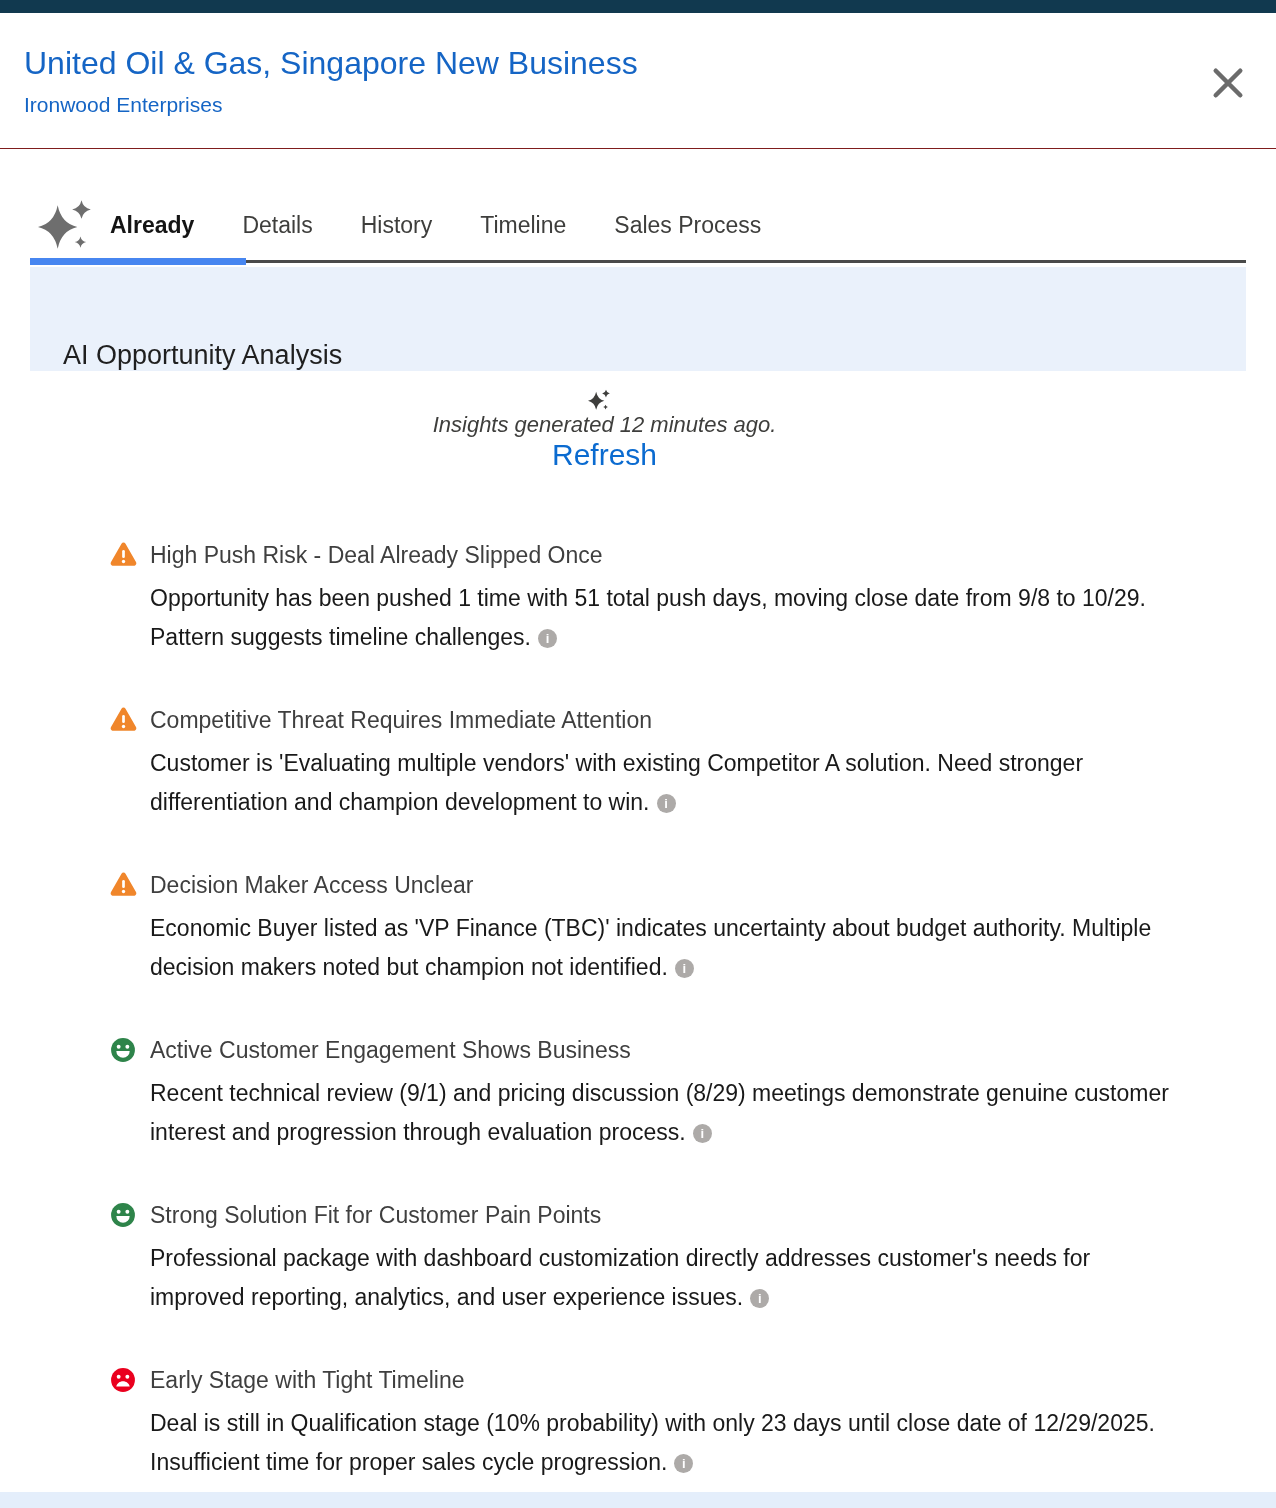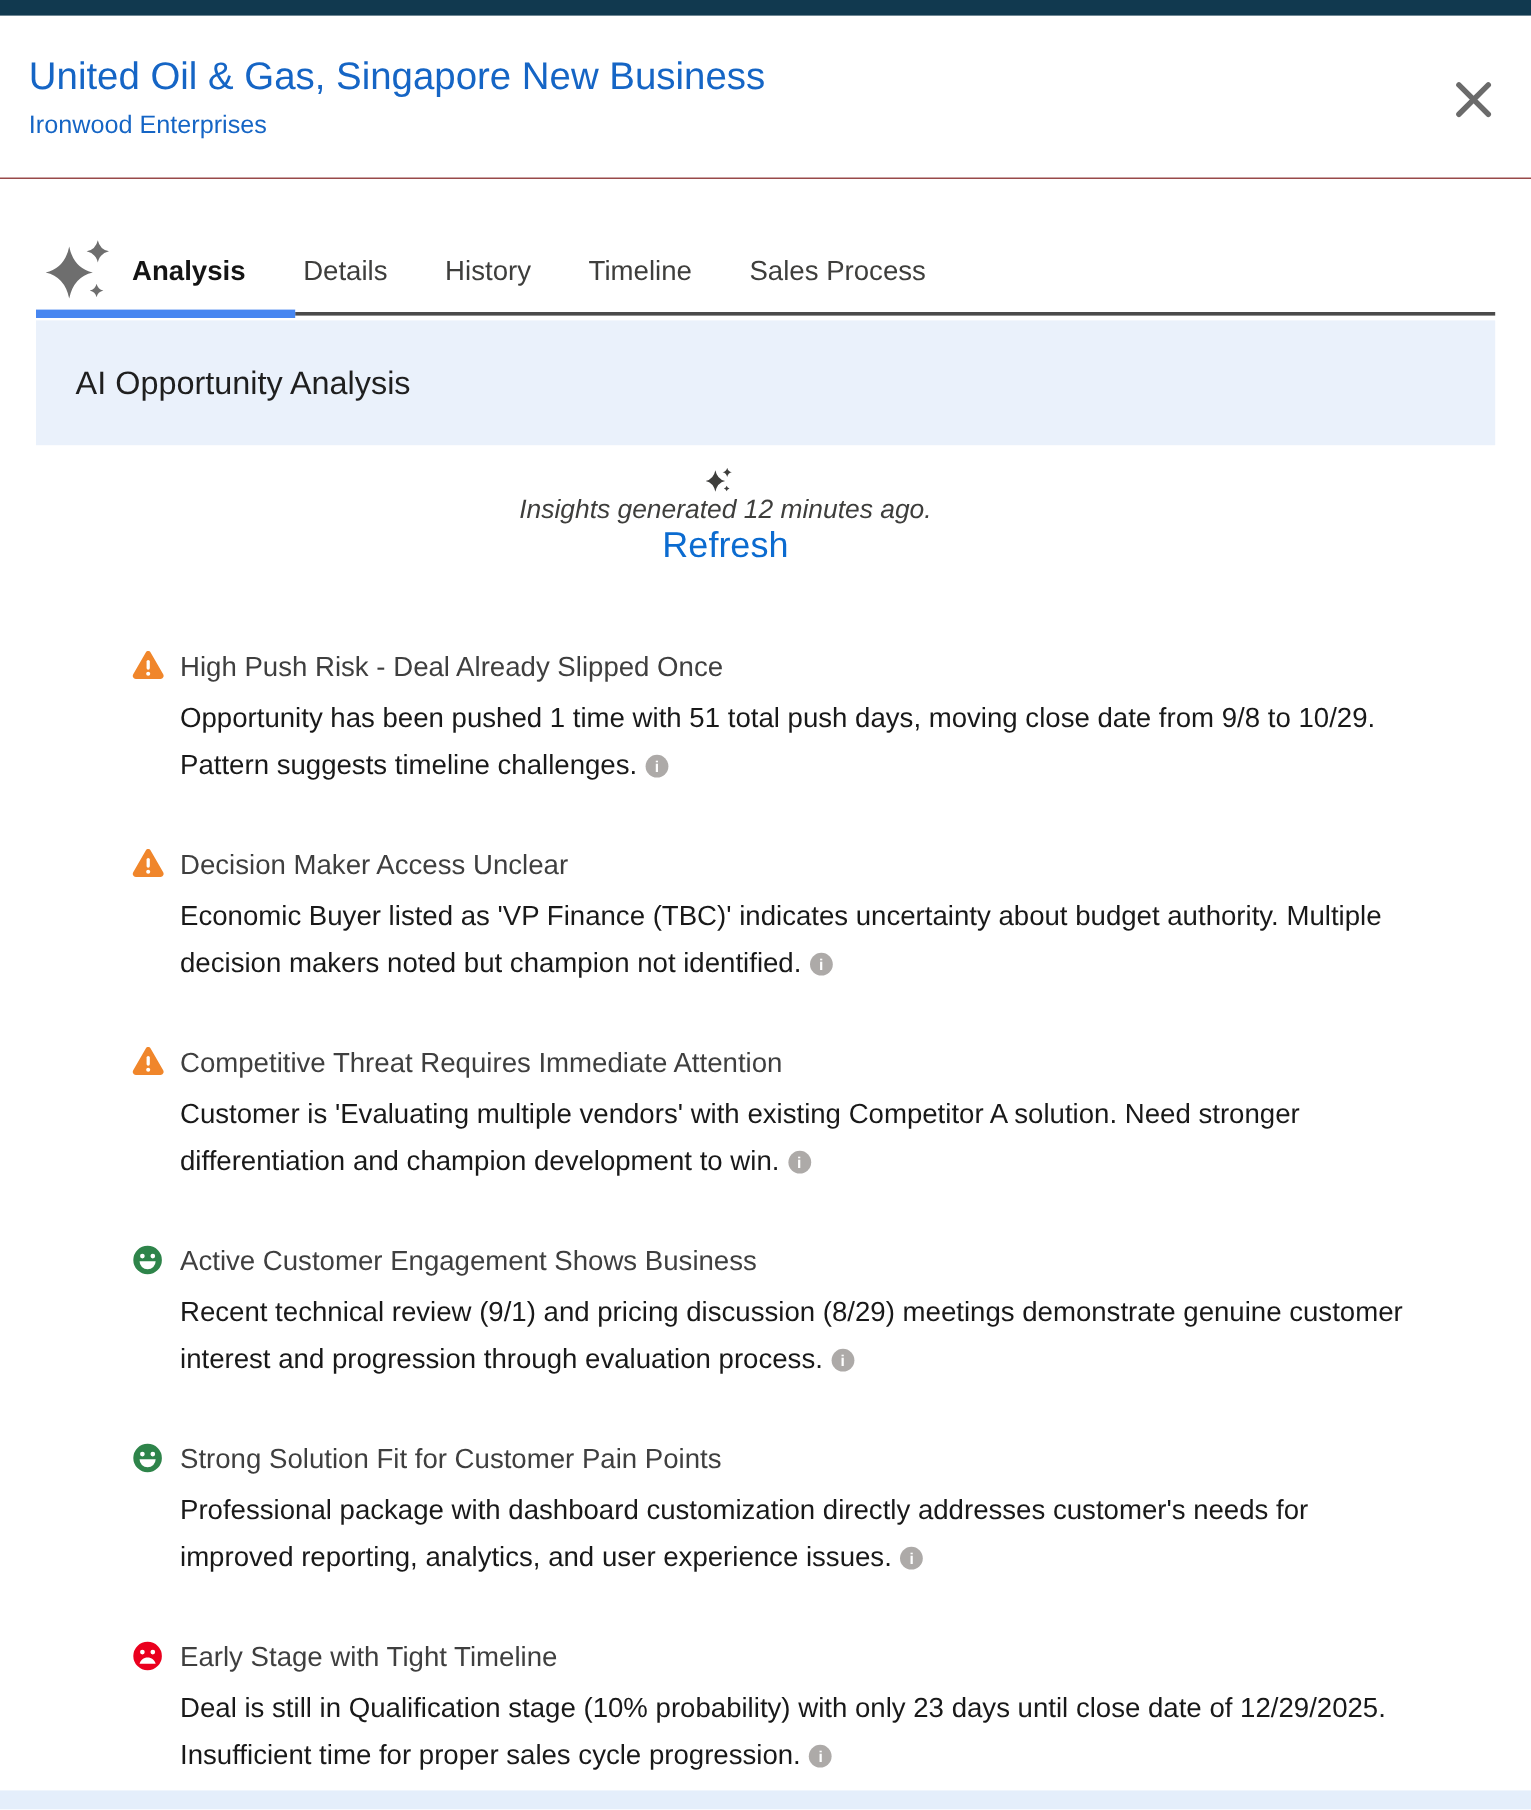--- a/index.html
+++ b/index.html
@@ -23,21 +23,21 @@
   .close-btn{position:absolute;top:46px;right:24px;width:48px;height:48px;border:none;background:transparent;color:var(--xgray);cursor:pointer;padding:0;}
   .close-btn svg{display:block;margin:auto;}
 
   .tabstrip{margin:40px 30px 0 30px;height:72px;display:flex;align-items:center;position:relative;}
   .tabstrip::after{content:"";position:absolute;left:216px;right:0;bottom:-2px;height:3px;background:var(--tabline);}
   .active-bar{position:absolute;left:0;bottom:-4px;width:216px;height:7px;background:var(--accent);z-index:2;}
   .sparkle-lg{color:var(--sparklegray);margin:0 14px 0 8px;display:flex;align-items:center;}
   .tab{border:none;background:transparent;font-family:inherit;font-size:23px;color:#3E3E3C;margin-right:48px;padding:0;cursor:pointer;}
   .tab.active{font-weight:700;color:#141414;}
 
-  .panel-banner{margin:6px 30px 0 30px;height:104px;background:var(--panelbg);display:flex;align-items:center;padding-left:33px;}
+  .panel-banner{margin:6px 30px 0 30px;height:104px;background:var(--panelbg);display:flex;align-items:flex-end;padding-left:33px;}
   .panel-title{font-size:27px;color:#1F1F1F;font-weight:400;}
 
   .status-row{margin:17px 67px 0 0;display:flex;justify-content:flex-end;align-items:center;flex-direction:column;}
   .sparkle-sm{color:#3E3E3C;display:flex;align-items:center;margin-right:9px;}
   .status-text{font-size:22px;font-style:italic;color:#3E3E3C;}
   .refresh-link{font-size:30px;color:var(--linkblue);text-decoration:none;margin-left:0;cursor:pointer;}
 
   .insights{margin:68px 70px 0 110px;}
   .insight{display:flex;gap:13px;margin-bottom:48px;}
   .insight-icon{flex:none;width:27px;margin-top:2px;}
@@ -68,21 +68,21 @@
 </header>
 
 <nav class="tabstrip">
   <span class="sparkle-lg">
     <svg viewBox="0 0 56 56" width="58" height="58" fill="currentColor">
       <path d="M19 9 Q22.5 26.5 38 30 Q22.5 33.5 19 51 Q15.5 33.5 0 30 Q15.5 26.5 19 9 Z"></path>
       <path d="M42 4 Q43.6 11.4 51 13 Q43.6 14.6 42 22 Q40.4 14.6 33 13 Q40.4 11.4 42 4 Z"></path>
       <path d="M41 39 Q42 43.5 46.5 44.5 Q42 45.5 41 50 Q40 45.5 35.5 44.5 Q40 43.5 41 39 Z"></path>
     </svg>
   </span>
-  <button class="tab active"><span>Analysis</span></button>
+  <button class="tab active"><span>Already</span></button>
   <button class="tab"><span>Details</span></button>
   <button class="tab"><span>History</span></button>
   <button class="tab"><span>Timeline</span></button>
   <button class="tab"><span>Sales Process</span></button>
   <span class="active-bar"></span>
 </nav>
 
 <section class="panel-banner">
   <span class="panel-title">AI Opportunity Analysis</span>
 </section>
@@ -117,36 +117,36 @@
 
   <div class="insight">
     <span class="insight-icon warn">
       <svg viewBox="0 0 24 22" width="27" height="25">
           <path d="M10.2 1.4 L0.9 17.6 c-0.9 1.6 0.2 3.4 2 3.4 h18.2 c1.8 0 2.9 -1.8 2 -3.4 L13.8 1.4 c-0.8 -1.4 -2.8 -1.4 -3.6 0 Z" fill="currentColor"></path>
           <rect x="10.8" y="7" width="2.4" height="7.2" rx="1.2" fill="#fff"></rect>
           <circle cx="12" cy="17.2" r="1.5" fill="#fff"></circle>
         </svg>
     </span>
     <div>
-      <h3 class="insight-title">Decision Maker Access Unclear</h3>
-      <p class="insight-body"><span>Economic Buyer listed as 'VP Finance (TBC)' indicates uncertainty about budget authority. Multiple decision makers noted but champion not identified.</span><span class="info-icon">i</span></p>
+      <h3 class="insight-title">Competitive Threat Requires Immediate Attention</h3>
+      <p class="insight-body"><span>Customer is 'Evaluating multiple vendors' with existing Competitor A solution. Need stronger differentiation and champion development to win.</span><span class="info-icon">i</span></p>
     </div>
   </div>
 
   <div class="insight">
     <span class="insight-icon warn">
       <svg viewBox="0 0 24 22" width="27" height="25">
           <path d="M10.2 1.4 L0.9 17.6 c-0.9 1.6 0.2 3.4 2 3.4 h18.2 c1.8 0 2.9 -1.8 2 -3.4 L13.8 1.4 c-0.8 -1.4 -2.8 -1.4 -3.6 0 Z" fill="currentColor"></path>
           <rect x="10.8" y="7" width="2.4" height="7.2" rx="1.2" fill="#fff"></rect>
           <circle cx="12" cy="17.2" r="1.5" fill="#fff"></circle>
         </svg>
     </span>
     <div>
-      <h3 class="insight-title">Competitive Threat Requires Immediate Attention</h3>
-      <p class="insight-body"><span>Customer is 'Evaluating multiple vendors' with existing Competitor A solution. Need stronger differentiation and champion development to win.</span><span class="info-icon">i</span></p>
+      <h3 class="insight-title">Decision Maker Access Unclear</h3>
+      <p class="insight-body"><span>Economic Buyer listed as 'VP Finance (TBC)' indicates uncertainty about budget authority. Multiple decision makers noted but champion not identified.</span><span class="info-icon">i</span></p>
     </div>
   </div>
 
   <div class="insight">
     <span class="insight-icon pos">
       <svg viewBox="0 0 24 24" width="26" height="26">
           <circle cx="12" cy="12" r="11" fill="currentColor"></circle>
           <circle cx="8" cy="9" r="1.8" fill="#fff"></circle>
           <circle cx="16" cy="9" r="1.8" fill="#fff"></circle>
           <path d="M5.8 13 a6.2 6.2 0 0 0 12.4 0 Z" fill="#fff"></path>

